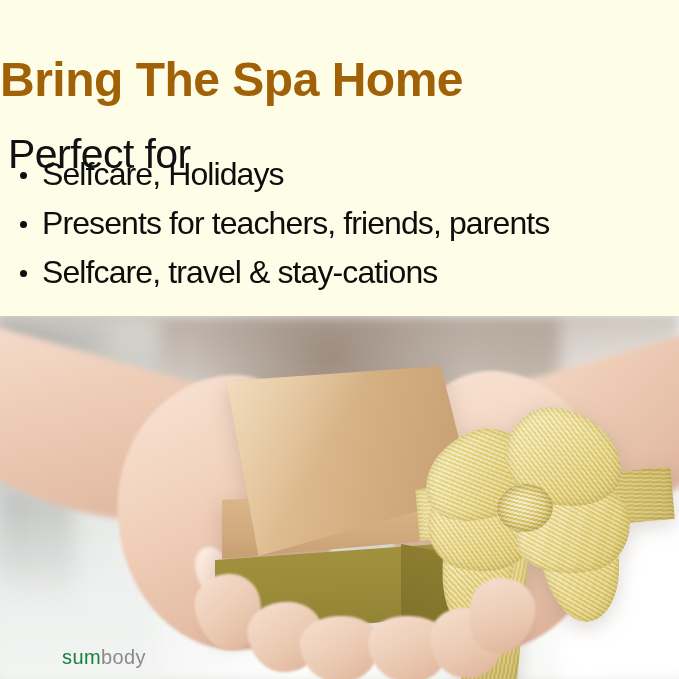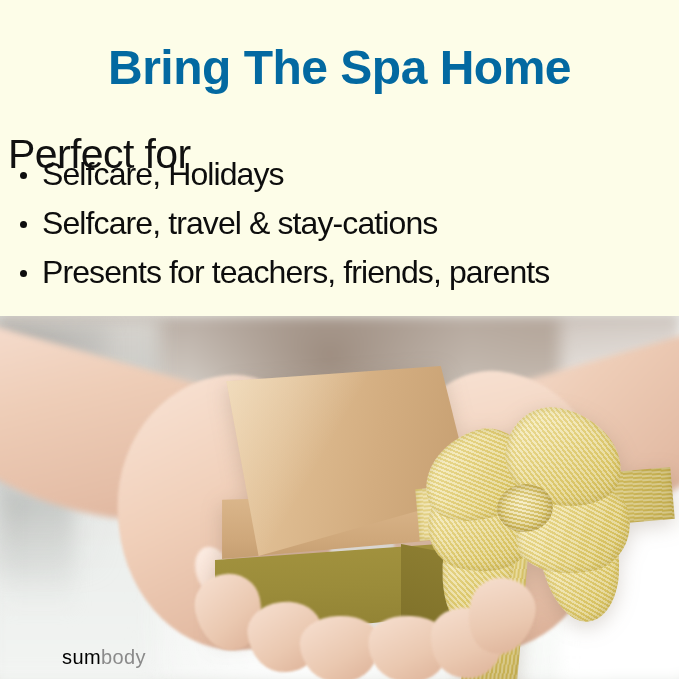--- a/index.html
+++ b/index.html
@@ -25,24 +25,23 @@
     position: absolute;
     left: 0; top: 0;
     width: 679px;
     height: 316px;
     background: #fdfde8;
     overflow: hidden;
   }
 
   .headline {
     position: absolute;
-    left: 0; top: 8px;
+    left: 0; top: 20px;
     width: 679px;
-    text-align: center;
-    color: #0369a1;
+    color: #a16207;
     font-family: "Liberation Sans", sans-serif;
     font-weight: bold;
     font-size: 48px;
     line-height: 56px;
     letter-spacing: -0.5px;
     white-space: nowrap;
   }
 
   .subhead {
     position: absolute;
@@ -321,38 +320,38 @@
   .brand-logo {
     position: absolute;
     left: 62px;
     top: 646px;
     font-family: "Liberation Sans", sans-serif;
     font-size: 20px;
     letter-spacing: 0.4px;
     line-height: 22px;
     white-space: nowrap;
   }
-  .brand-sum { color: #000000; margin-top: 17px; }
+  .brand-sum { color: #15803d; margin-top: 17px; }
   .brand-body { color: #8a8a8a; }
 </style>
 </head>
 <body>
 
 <div id="canvas">
 
   <section class="text-panel">
 
     <h1 class="headline">Bring The Spa Home</h1>
 
     <h2 class="subhead">Perfect for</h2>
 
     <ul class="bullet-list">
       <li class="bullet-item">Selfcare, Holidays</li>
+      <li class="bullet-item">Presents for teachers, friends, parents</li>
       <li class="bullet-item">Selfcare, travel &amp; stay-cations</li>
-      <li class="bullet-item">Presents for teachers, friends, parents</li>
     </ul>
 
   </section>
 
   <section class="photo">
 
     <div class="bg-wall"></div>
     <div class="bg-leftblur"></div>
     <div class="bg-chair"></div>
     <div class="bg-chairbar"></div>

